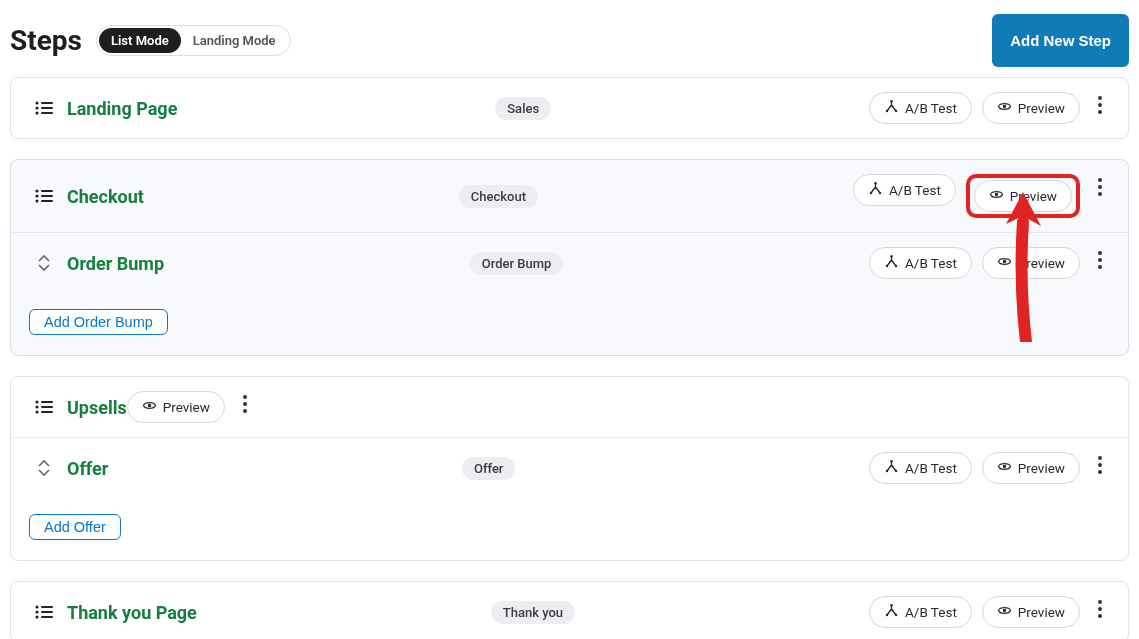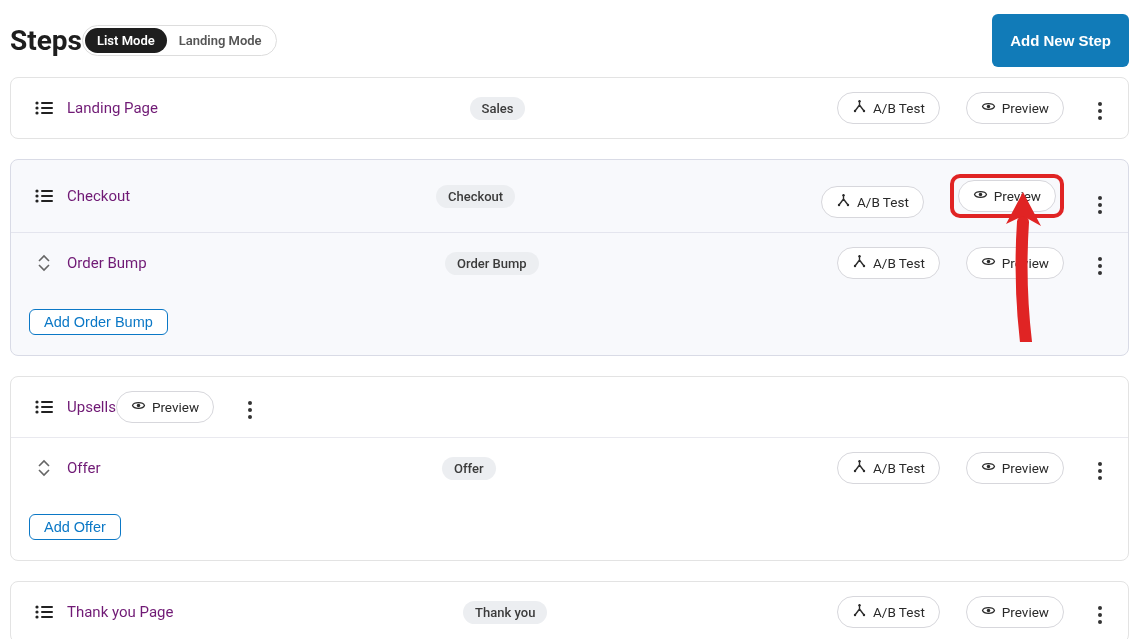--- a/index.html
+++ b/index.html
@@ -10,21 +10,21 @@
     background: #fff;
     color: #1e1e1e;
     width: 1139px;
   }
   .header {
     display: flex;
     align-items: center;
     justify-content: space-between;
     padding: 4px 0 10px 0;
   }
-  .header-left { display: flex; align-items: center; }
+  .header-left { display: flex; align-items: center; gap: 14px; }
   .title { font-size: 28px; font-weight: 700; color: #1e1e1e; }
   .mode-toggle {
     display: inline-flex;
     border: 1px solid #ddd;
     border-radius: 999px;
     padding: 2px;
     background: #fff;
   }
   .mode-btn {
     padding: 5px 12px;
@@ -68,39 +68,39 @@
     display: flex;
     flex-direction: column;
     align-items: center;
     justify-content: center;
     color: #333;
     margin-right: 8px;
   }
   .list-icon svg { width: 20px; height: 20px; }
   .updown svg { width: 14px; height: 9px; stroke: #666; fill:none; stroke-width:1.6;}
   .step-name {
-    color: #701a75;
-    font-weight: 400;
-    font-size: 15px;
+    color: #15803d;
+    font-weight: 700;
+    font-size: 18px;
     flex: 0 0 auto;
     cursor: pointer;
   }
   .middle { flex: 1; display:flex; justify-content:center;}
   .badge {
     background: #eceef1;
     color: #3b3b3b;
     padding: 4px 12px;
     border-radius: 999px;
     font-size: 13px;
     font-weight: 500;
   }
   .actions {
     display: flex;
-    align-items: flex-end;
-    gap: 26px;
+    align-items: flex-start;
+    gap: 10px;
     flex: 0 0 auto;
   }
   .pill-btn {
     display: inline-flex;
     align-items: center;
     gap: 6px;
     border: 1px solid #d7d7dc;
     background: #fff;
     border-radius: 999px;
     padding: 6px 14px;

